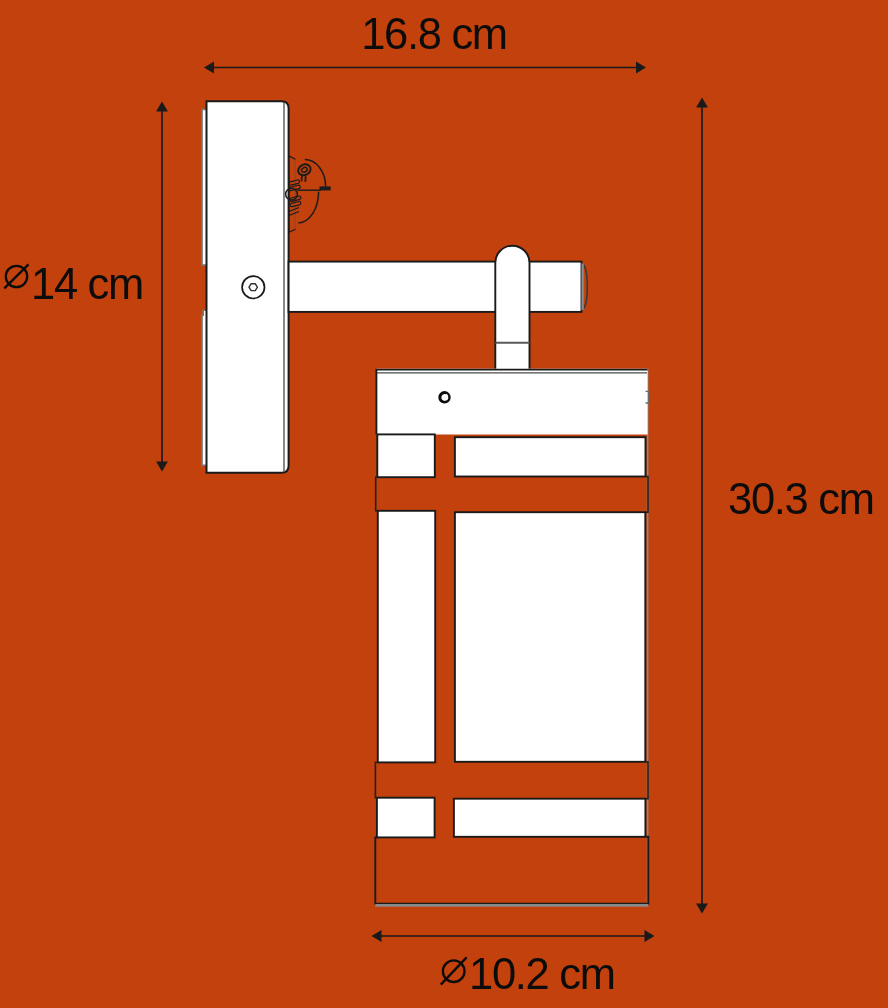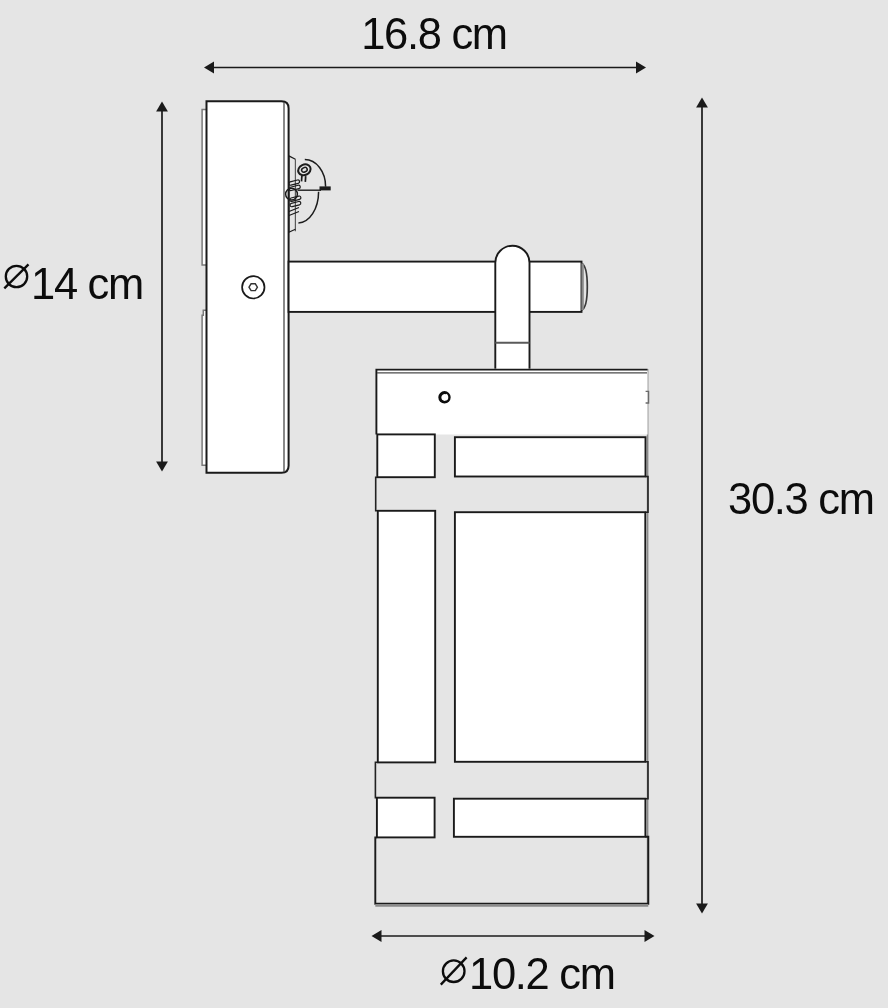--- a/index.html
+++ b/index.html
@@ -1,16 +1,16 @@
 <!DOCTYPE html>
 <html><head>
 <meta charset="utf-8">
 <style>
   html,body{margin:0;padding:0;background:#ffffff;}
-  #stage{position:relative;width:888px;height:1008px;background:#e5e5e5;overflow:hidden;}
+  #stage{position:relative;width:888px;height:1008px;background:#c2410c;overflow:hidden;}
   svg{position:absolute;left:0;top:0;}
   text{font-family:"Liberation Sans",sans-serif;fill:#0c0c0c;}
 </style>
 </head>
 <body>
 
 <div id="stage">
 <svg width="888" height="1008" viewBox="0 0 888 1008">
 
 <g id="dim-top">

